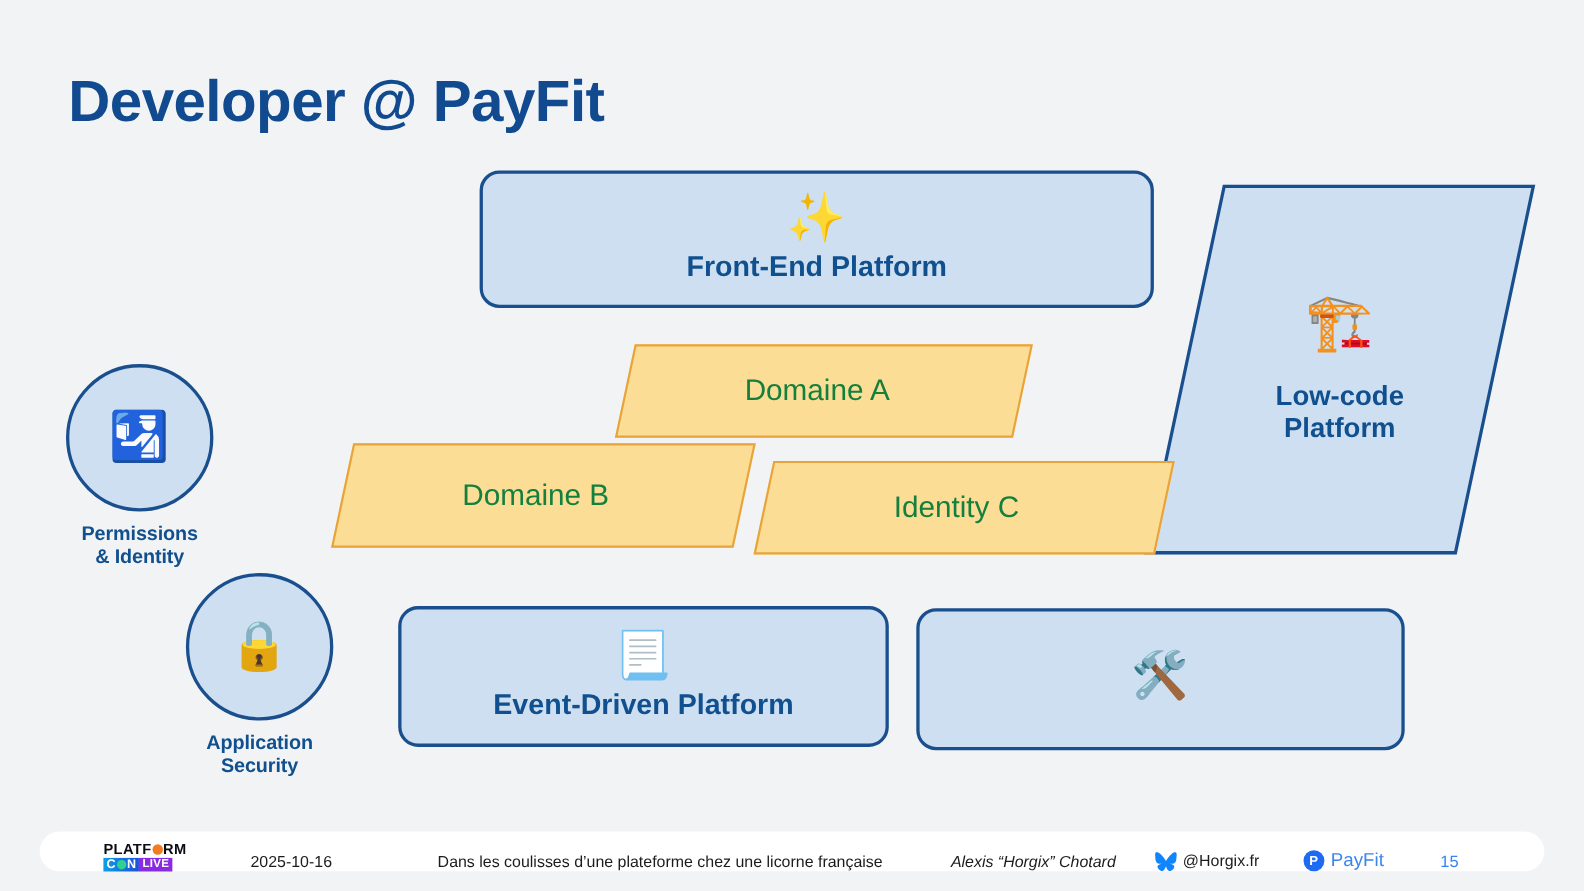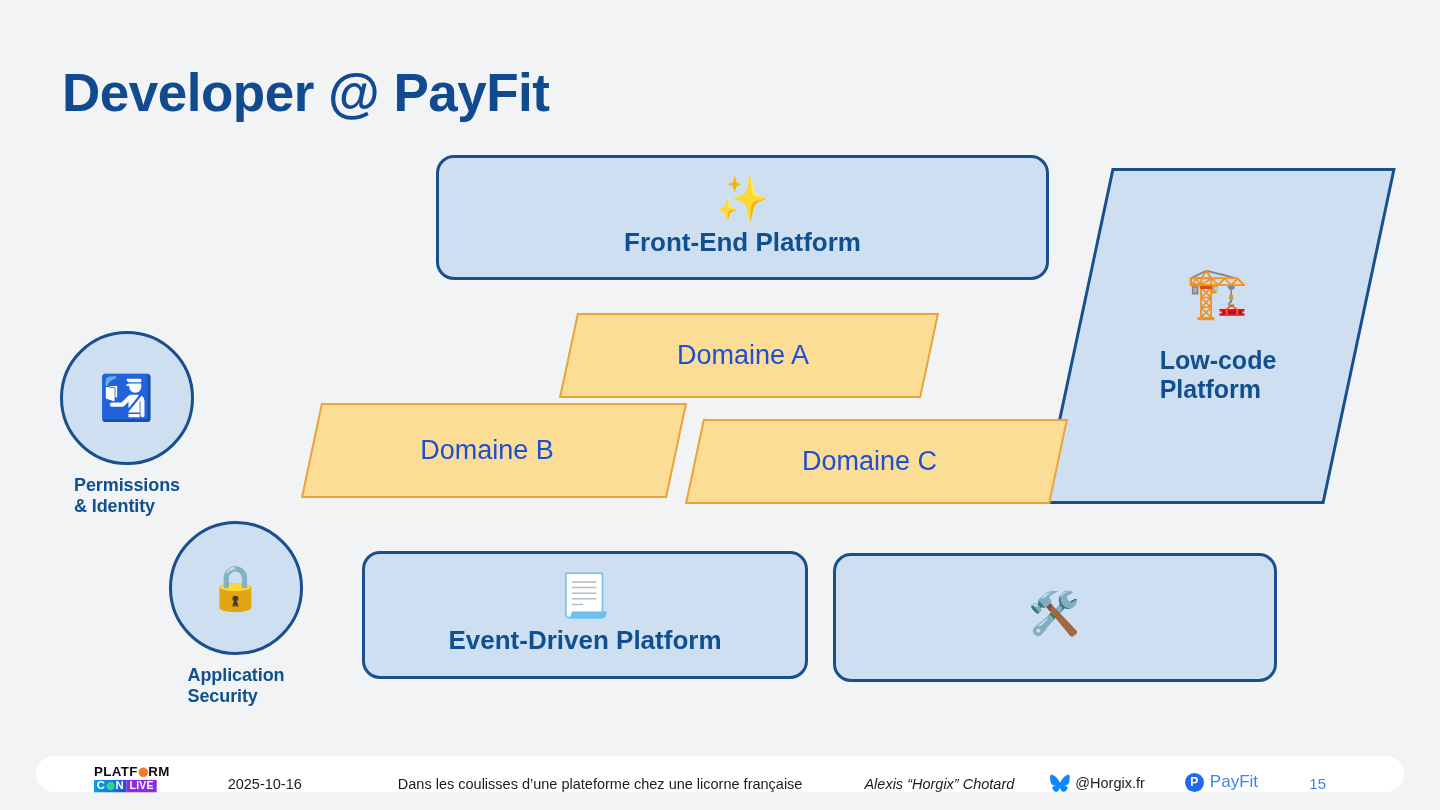--- a/index.html
+++ b/index.html
@@ -36,20 +36,21 @@
     justify-content: center;
   }
   .node-emoji {
     font-family: "DejaVu Sans", sans-serif;
     line-height: 1;
     user-select: none;
   }
   .node-label {
     color: #11508f;
     font-weight: 700;
+    text-align: center;
     line-height: 1.16;
   }
 
   
   .platform-box {
     background: #cedff2;
     border: 3px solid #1a4f8e;
     border-radius: 18px;
   }
   .platform-box .node-label { font-size: 26px; }
@@ -103,21 +104,21 @@
   .domaine .skew-bg {
     position: absolute;
     inset: 0;
     background: #fbdd96;
     border: 2px solid #e8a43a;
     transform: skewX(-12deg);
   }
   .domaine .domaine-label {
     position: relative;
     font-size: 27px;
-    color: #1d4ed8;
+    color: #15803d;
     font-weight: 400;
   }
   #domaine-a { left: 568px; top: 313px; width: 362px; height: 85px; }
   #domaine-a .domaine-label { transform: translateX(-6px); }
   #domaine-b { left: 311px; top: 403px; width: 366px; height: 95px; }
   #domaine-b .domaine-label { transform: translateX(-7px); }
   #domaine-c { left: 694px; top: 419px; width: 365px; height: 85px; }
   #domaine-c .domaine-label { transform: translateX(-7px); }
 
   
@@ -244,21 +245,21 @@
     <span class="domaine-label">Domaine A</span>
   </div>
 
   <div class="domaine" id="domaine-b">
     <div class="skew-bg"></div>
     <span class="domaine-label">Domaine B</span>
   </div>
 
   <div class="domaine" id="domaine-c">
     <div class="skew-bg"></div>
-    <span class="domaine-label">Domaine C</span>
+    <span class="domaine-label">Identity C</span>
   </div>
 
   <div class="circle-node" id="permissions-identity">
     <div class="circle">
       <span class="node-emoji">🛂</span>
     </div>
     <span class="node-label">
       <span>Permissions</span><br>
       <span>&amp; Identity</span>
     </span>

